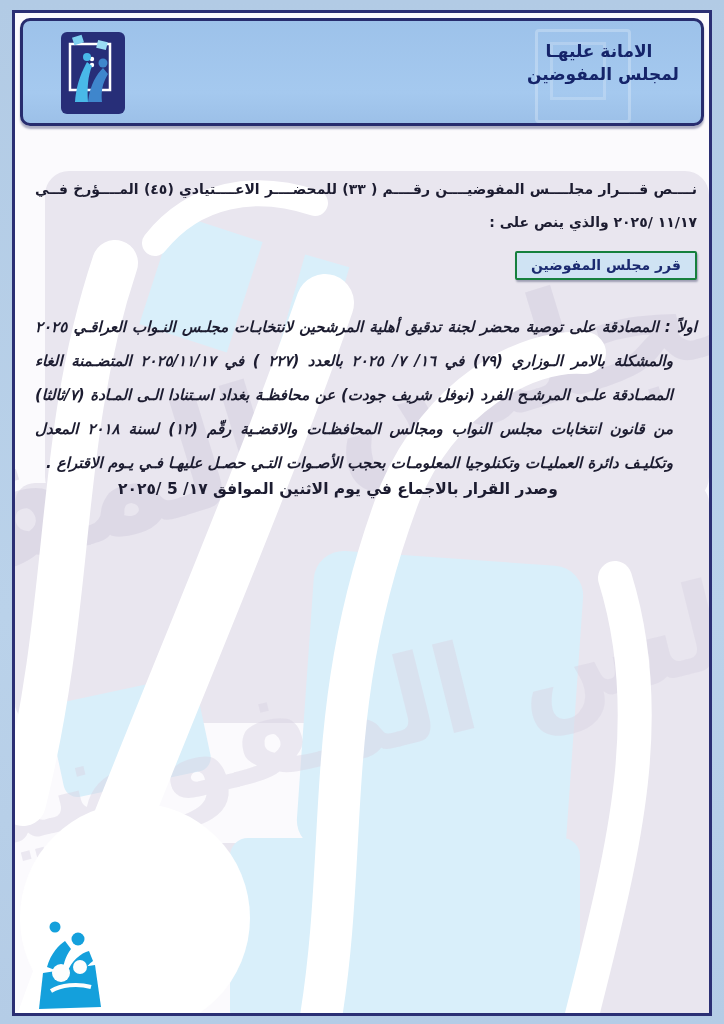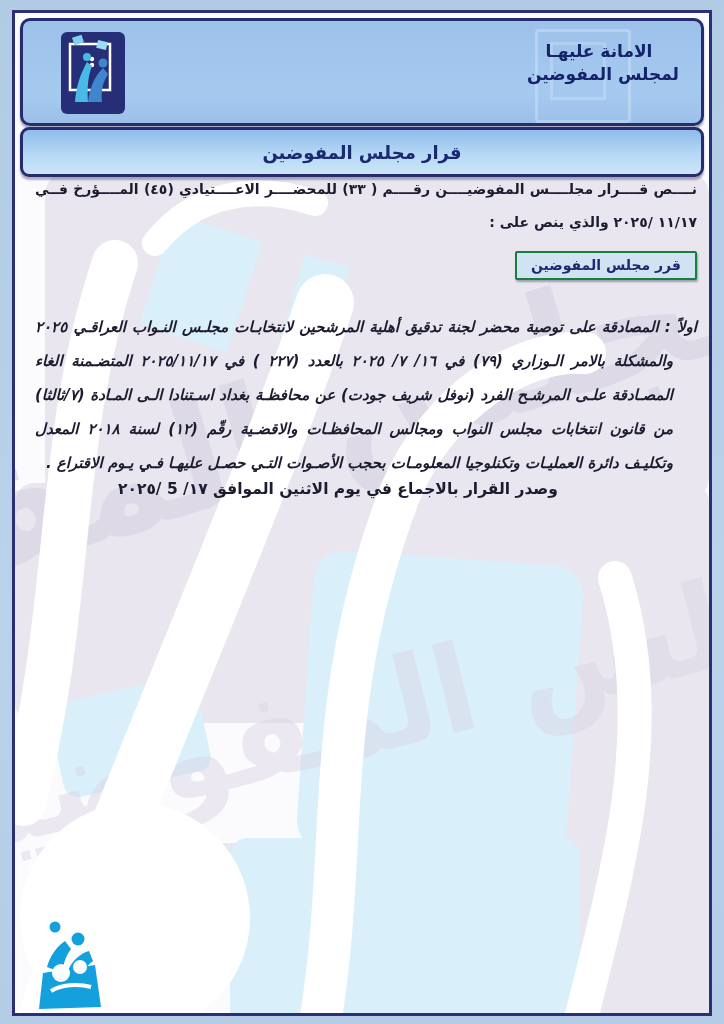--- a/index.html
+++ b/index.html
@@ -134,23 +134,20 @@
         <path d="M27,70 C29,52 36,42 42,36 L47,42 C41,52 40,60 41,70 Z" fill="#3f86cc"></path>
         <circle cx="26" cy="25" r="4" fill="#49b9e8"></circle>
         <circle cx="42" cy="31" r="4.5" fill="#3f86cc"></circle>
       </svg>
       <div class="hdr-right" dir="rtl">
         <div class="r1">الامانة عليهـا</div>
         <div class="r2">لمجلس المفوضين</div>
       </div>
     </header>
 
-    <div class="title-bar">
-      <span dir="rtl">قرار مجلس المفوضين</span>
-    </div>
 
     <main class="content" dir="rtl" lang="ar">
       <p class="para p1">نــــص قــــرار مجلــــس المفوضيــــن رقــــم ( ٣٣) للمحضــــر الاعــــتيادي (٤٥) المــــؤرخ فــي  ١١/١٧ /٢٠٢٥ والذي ينص على :</p>
       <div class="badge">قرر مجلس المفوضين</div>
       <p class="item first">اولاً : المصادقة على توصية محضر لجنة تدقيق أهلية المرشحين لانتخابـات مجلـس النـواب العراقـي ٢٠٢٥ والمشكلة بالامر الـوزاري (٧٩) في ١٦/ ٧/ ٢٠٢٥ بالعدد (٢٢٧ ) في ٢٠٢٥/١١/١٧ المتضـمنة الغاء المصـادقة علـى المرشـح الفرد (نوفل شريف جودت) عن محافظـة بغداد اسـتنادا الـى المـادة (٧/ثالثا) من قانون انتخابات مجلس النواب ومجالس المحافظـات والاقضـية رقّم (١٢) لسنة ٢٠١٨ المعدل وتكليـف دائرة العمليـات وتكنلوجيا المعلومـات بحجب الأصـوات التـي حصـل عليهـا فـي يـوم الاقتراع .</p>
       <p class="closing">وصدر القرار بالاجماع في يوم الاثنين الموافق   ١٧/ 5 /٢٠٢٥</p>
     </main>
 
     <svg class="logo-bottom" viewBox="0 0 76 92">
       <circle cx="22" cy="10" r="5.5" fill="#14a0dc"></circle>

